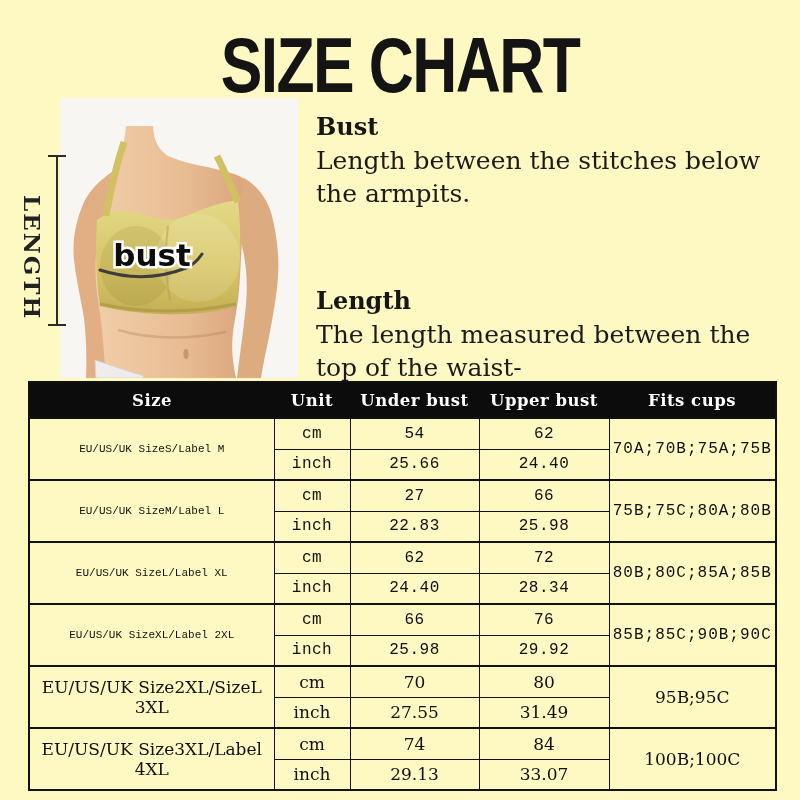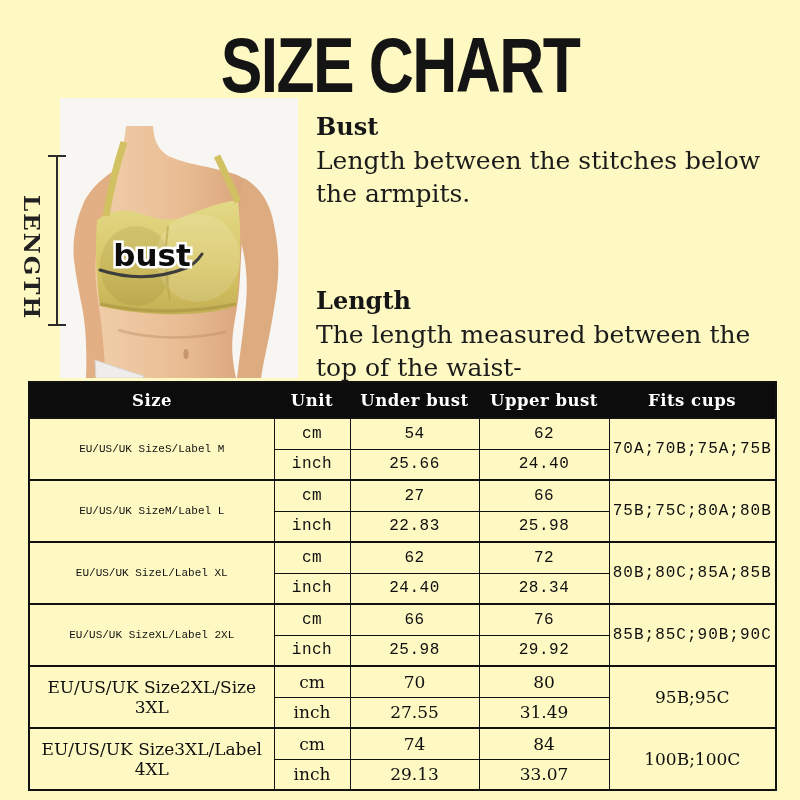--- a/index.html
+++ b/index.html
@@ -212,21 +212,21 @@
       <td>76</td>
       <td class="fits-cell" rowspan="2">85B;85C;90B;90C</td>
     </tr>
     <tr class="sub mono">
       <td>inch</td>
       <td>25.98</td>
       <td>29.92</td>
     </tr>
 
     <tr class="major serif">
-      <td class="size-cell" rowspan="2">EU/US/UK Size2XL/Size 3XL</td>
+      <td class="size-cell" rowspan="2">EU/US/UK Size2XL/SizeL 3XL</td>
       <td>cm</td>
       <td>70</td>
       <td>80</td>
       <td class="fits-cell" rowspan="2">95B;95C</td>
     </tr>
     <tr class="sub serif">
       <td>inch</td>
       <td>27.55</td>
       <td>31.49</td>
     </tr>

